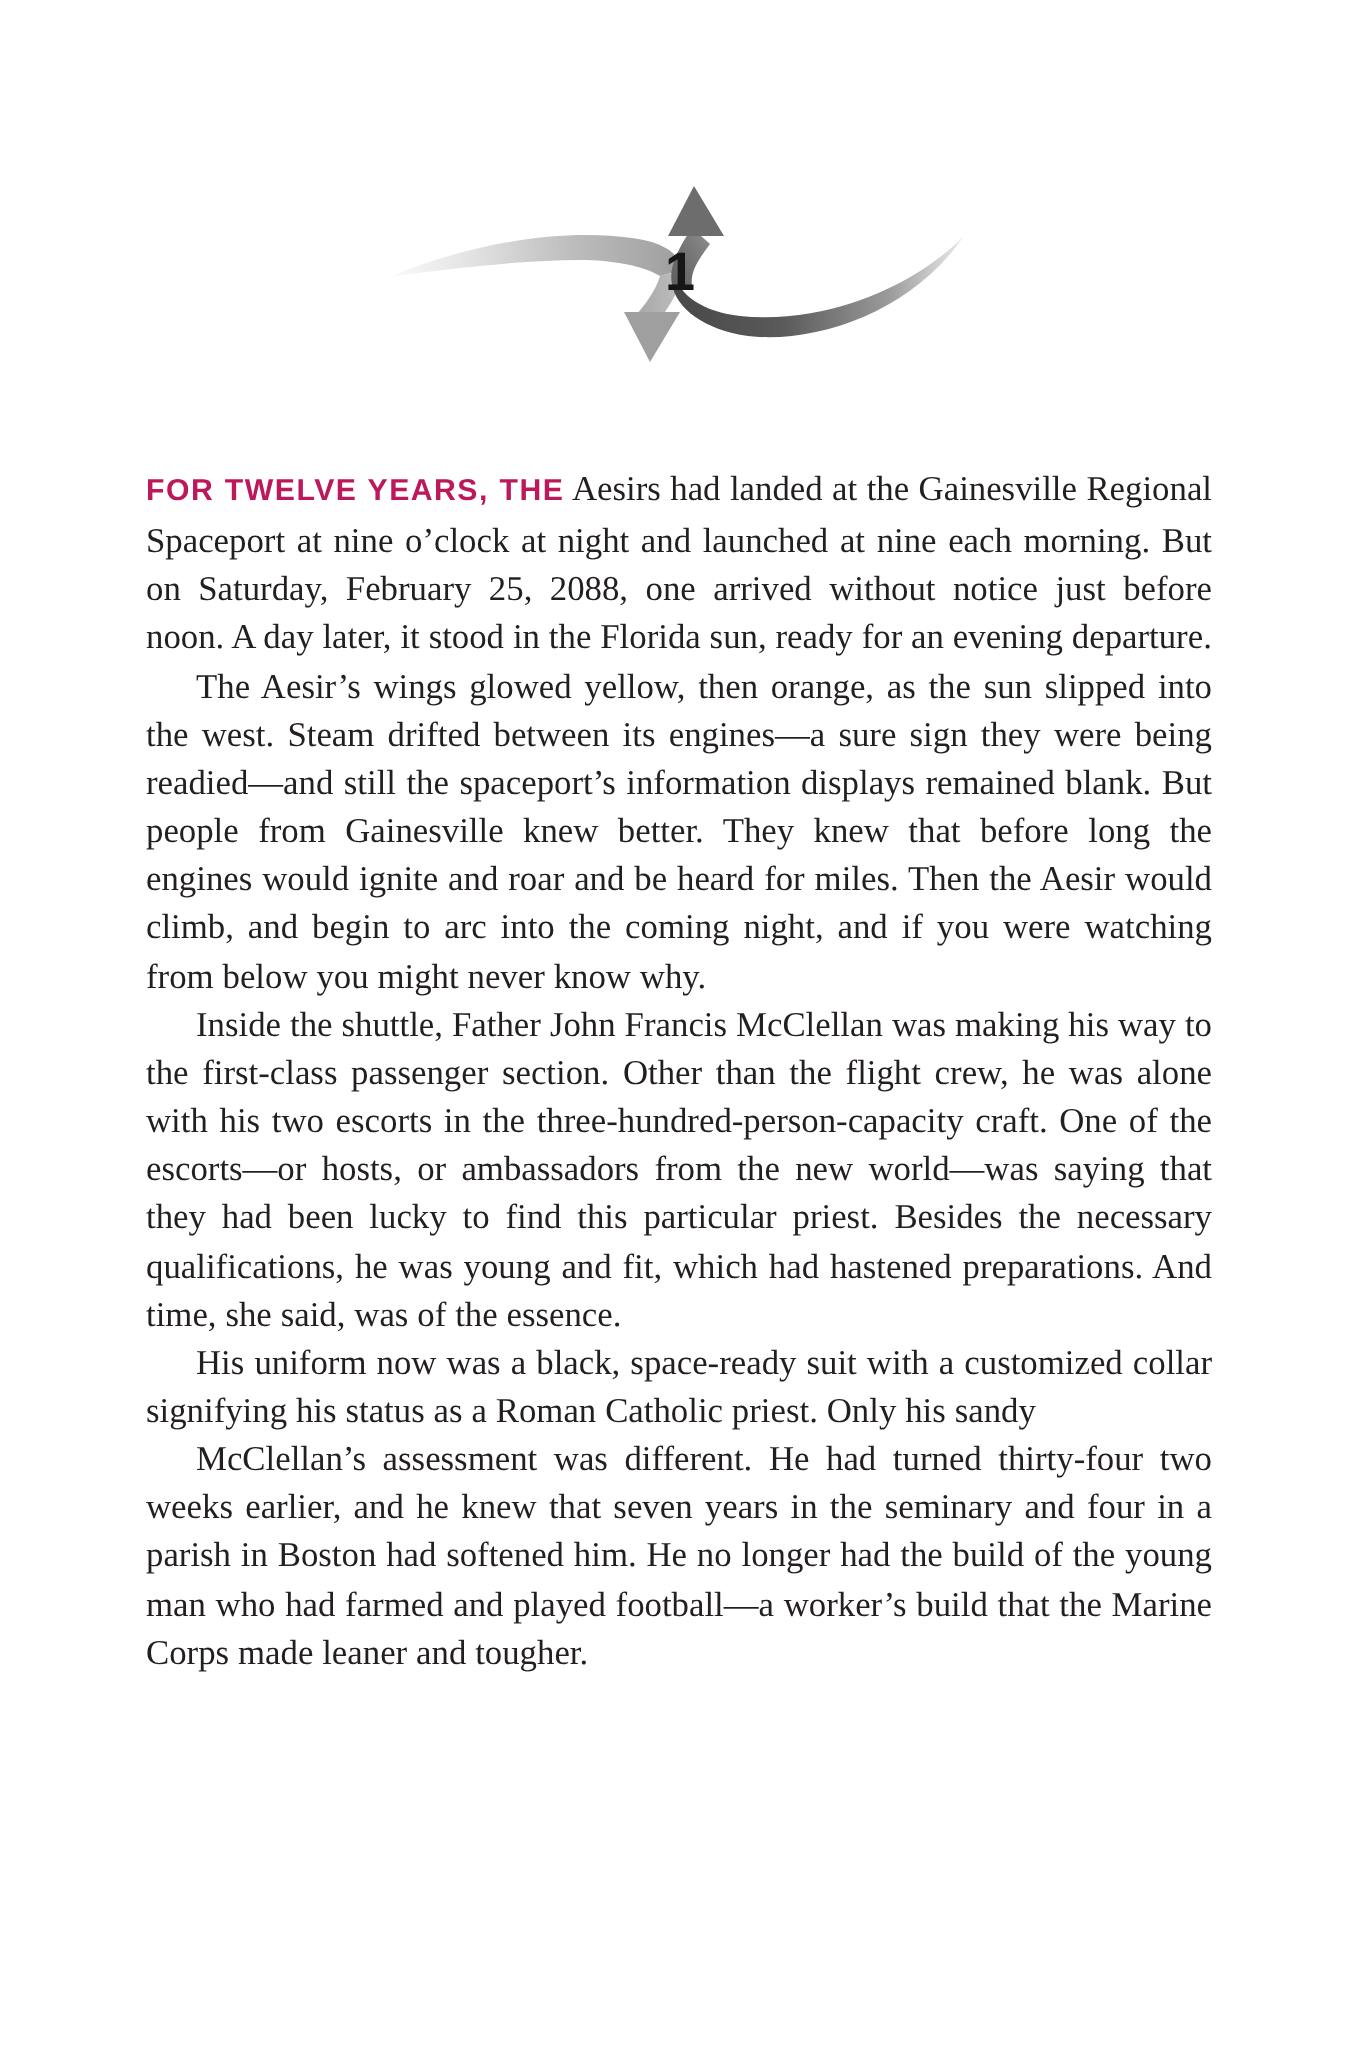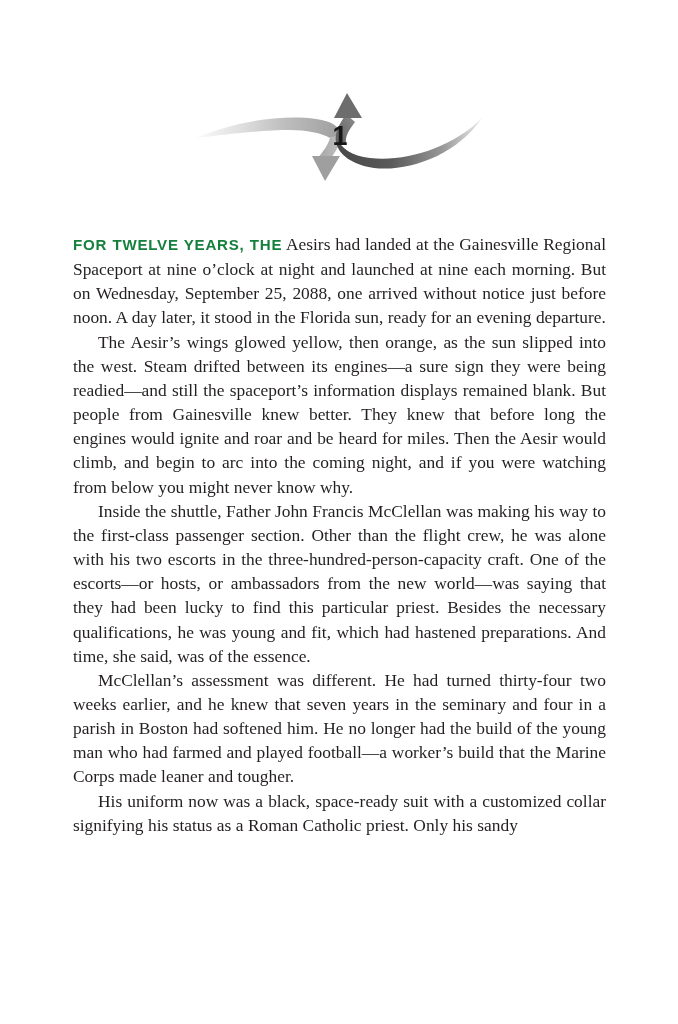--- a/index.html
+++ b/index.html
@@ -77,21 +77,21 @@
     word-spacing: 0.1px;
   }
   .body-text p.first {
     text-indent: 0;
   }
   .lead-in {
     font-family: "Liberation Sans", "DejaVu Sans", sans-serif;
     font-weight: bold;
     font-size: 15.1px;
     letter-spacing: 0.75px;
-    color: #15803d;
+    color: #be185d;
   }
 </style>
 </head>
 <body>
 
 <div class="page">
 
   <div class="chapter-ornament">
     <svg width="290" height="96" viewBox="0 0 290 96" xmlns="http://www.w3.org/2000/svg">
       <defs>
@@ -131,20 +131,20 @@
       <path d="M142 54 C 140 45, 146 35, 152 26 L 161 34
                C 155 42, 151 48, 152 55 Z" fill="url(#gradRightTip)"></path>
 
       <path d="M140 30 L 168 30 L 153 5 Z" fill="#6d6d6d"></path>
     </svg>
   </div>
 
   <div class="chapter-number">1</div>
 
   <div class="body-text">
-    <p class="first"><span class="lead-in">FOR TWELVE YEARS, THE</span><span> Aesirs had landed at the Gainesville Regional Spaceport at nine o’clock at night and launched at nine each morning. But on Wednesday, September 25, 2088, one arrived without notice just before noon. A day later, it stood in the Florida sun, ready for an evening departure.</span></p>
+    <p class="first"><span class="lead-in">FOR TWELVE YEARS, THE</span><span> Aesirs had landed at the Gainesville Regional Spaceport at nine o’clock at night and launched at nine each morning. But on Saturday, February 25, 2088, one arrived without notice just before noon. A day later, it stood in the Florida sun, ready for an evening departure.</span></p>
     <p>The Aesir’s wings glowed yellow, then orange, as the sun slipped into the west. Steam drifted between its engines—a sure sign they were being readied—and still the spaceport’s information displays remained blank. But people from Gainesville knew better. They knew that before long the engines would ignite and roar and be heard for miles. Then the Aesir would climb, and begin to arc into the coming night, and if you were watching from below you might never know why.</p>
     <p>Inside the shuttle, Father John Francis McClellan was making his way to the first-class passenger section. Other than the flight crew, he was alone with his two escorts in the three-hundred-person-capacity craft. One of the escorts—or hosts, or ambassadors from the new world—was saying that they had been lucky to find this particular priest. Besides the necessary qualifications, he was young and fit, which had hastened preparations. And time, she said, was of the essence.</p>
+    <p>His uniform now was a black, space-ready suit with a customized collar signifying his status as a Roman Catholic priest. Only his sandy</p>
     <p>McClellan’s assessment was different. He had turned thirty-four two weeks earlier, and he knew that seven years in the seminary and four in a parish in Boston had softened him. He no longer had the build of the young man who had farmed and played football—a worker’s build that the Marine Corps made leaner and tougher.</p>
-    <p>His uniform now was a black, space-ready suit with a customized collar signifying his status as a Roman Catholic priest. Only his sandy</p>
   </div>
 
 </div>
 
 </body></html>

